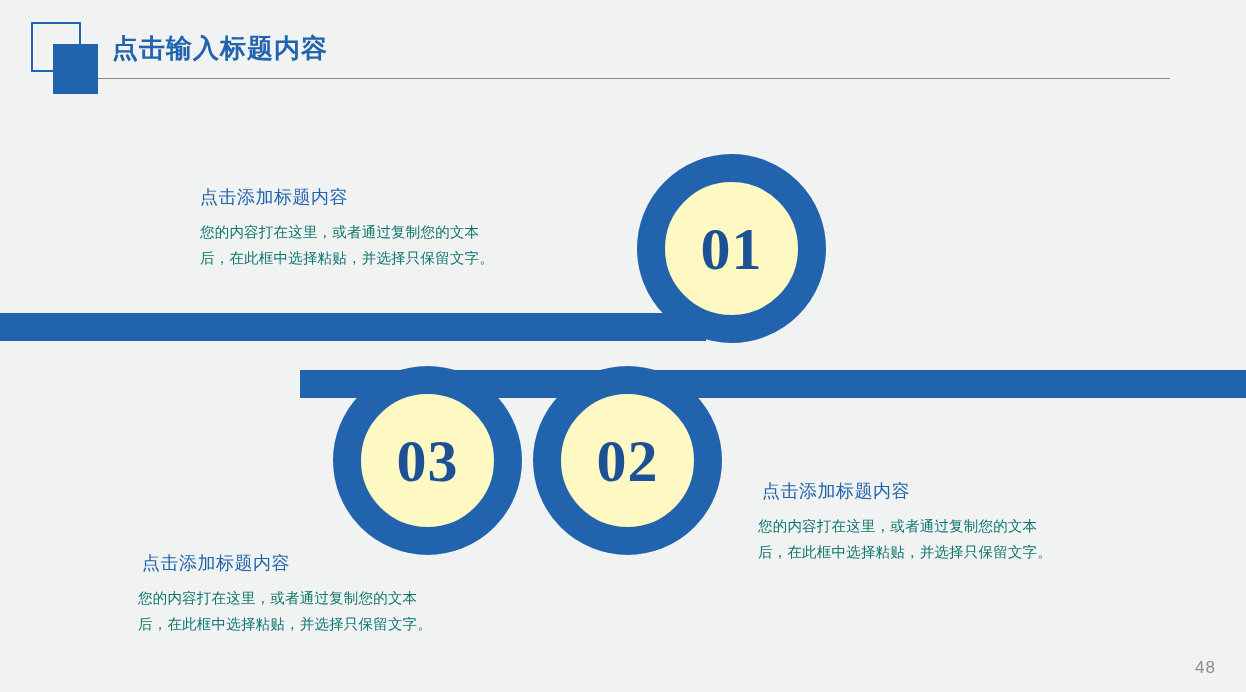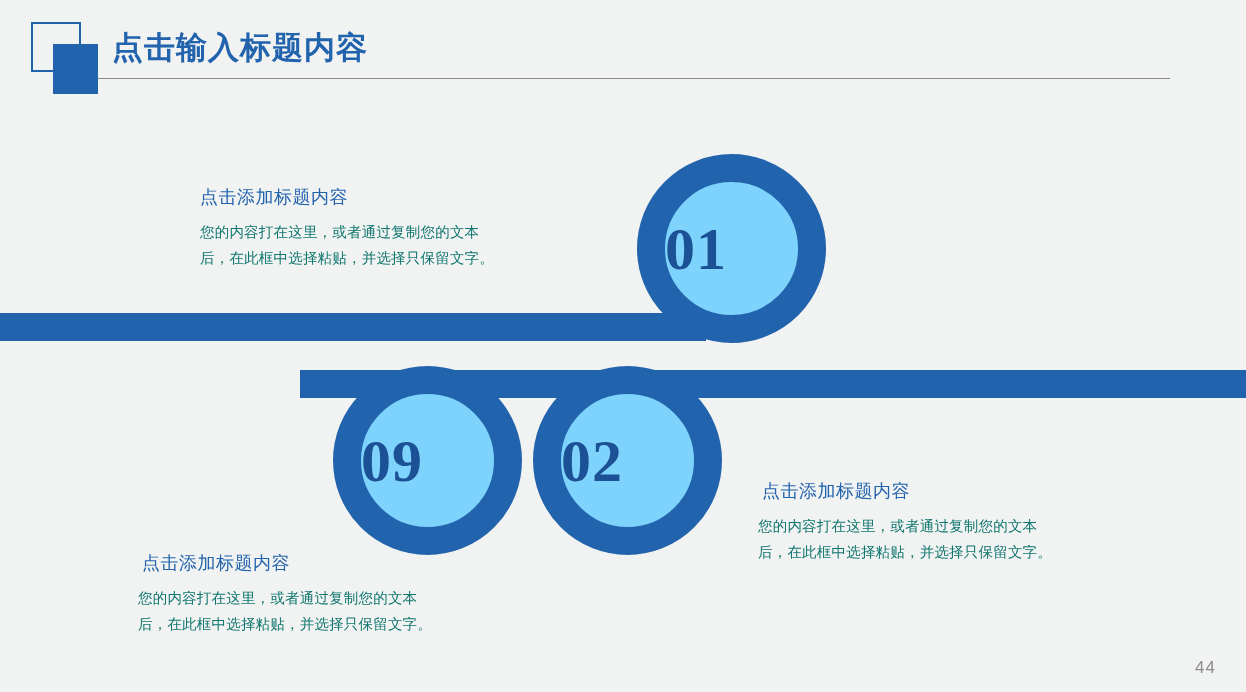--- a/index.html
+++ b/index.html
@@ -42,21 +42,21 @@
     top: 44px;
     width: 45px;
     height: 50px;
     background: #2263ad;
     z-index: 4;
   }
   .header-title {
     position: absolute;
     left: 112px;
     top: 26px;
-    font-size: 31px;
+    font-size: 26px;
     font-weight: bold;
     color: #2263ad;
     letter-spacing: 1px;
     line-height: 44px;
     white-space: nowrap;
     z-index: 5;
   }
   .header-rule {
     position: absolute;
     left: 98px;
@@ -87,24 +87,25 @@
   }
 
   
   .ring {
     position: absolute;
     width: 189px;
     height: 189px;
     border-radius: 50%;
     border: 28px solid #2263ad;
     box-sizing: border-box;
-    background: #7dd3fc;
+    background: #fef9c3;
     z-index: 2;
     display: flex;
     align-items: center;
+    justify-content: center;
   }
   .ring-num {
     font-size: 60px;
     font-weight: bold;
     color: #1d5196;
     letter-spacing: 1px;
     line-height: 1;
     font-family: "Liberation Serif", "DejaVu Serif", serif;
     user-select: none;
   }
@@ -171,21 +172,21 @@
 
   <div class="bar bar-one"></div>
   <div class="bar bar-two"></div>
 
   <div class="notch" style="left:676px; top:290px; width:34px; height:23px;"></div>
 
   <div class="ring ring-01">
     <span class="ring-num">01</span>
   </div>
   <div class="ring ring-02">
-    <span class="ring-num">09</span>
+    <span class="ring-num">03</span>
   </div>
   <div class="ring ring-03">
     <span class="ring-num">02</span>
   </div>
 
   <div class="block block-01">
     <p class="block-title">点击添加标题内容</p>
     <div class="block-body">
       <div>您的内容打在这里，或者通过复制您的文本</div>
       <div>后，在此框中选择粘贴，并选择只保留文字。</div>
@@ -201,15 +202,15 @@
   </div>
 
   <div class="block block-03">
     <p class="block-title">点击添加标题内容</p>
     <div class="block-body">
       <div>您的内容打在这里，或者通过复制您的文本</div>
       <div>后，在此框中选择粘贴，并选择只保留文字。</div>
     </div>
   </div>
 
-  <div class="page-number">44</div>
+  <div class="page-number">48</div>
 
 </div>
 
 </body></html>

